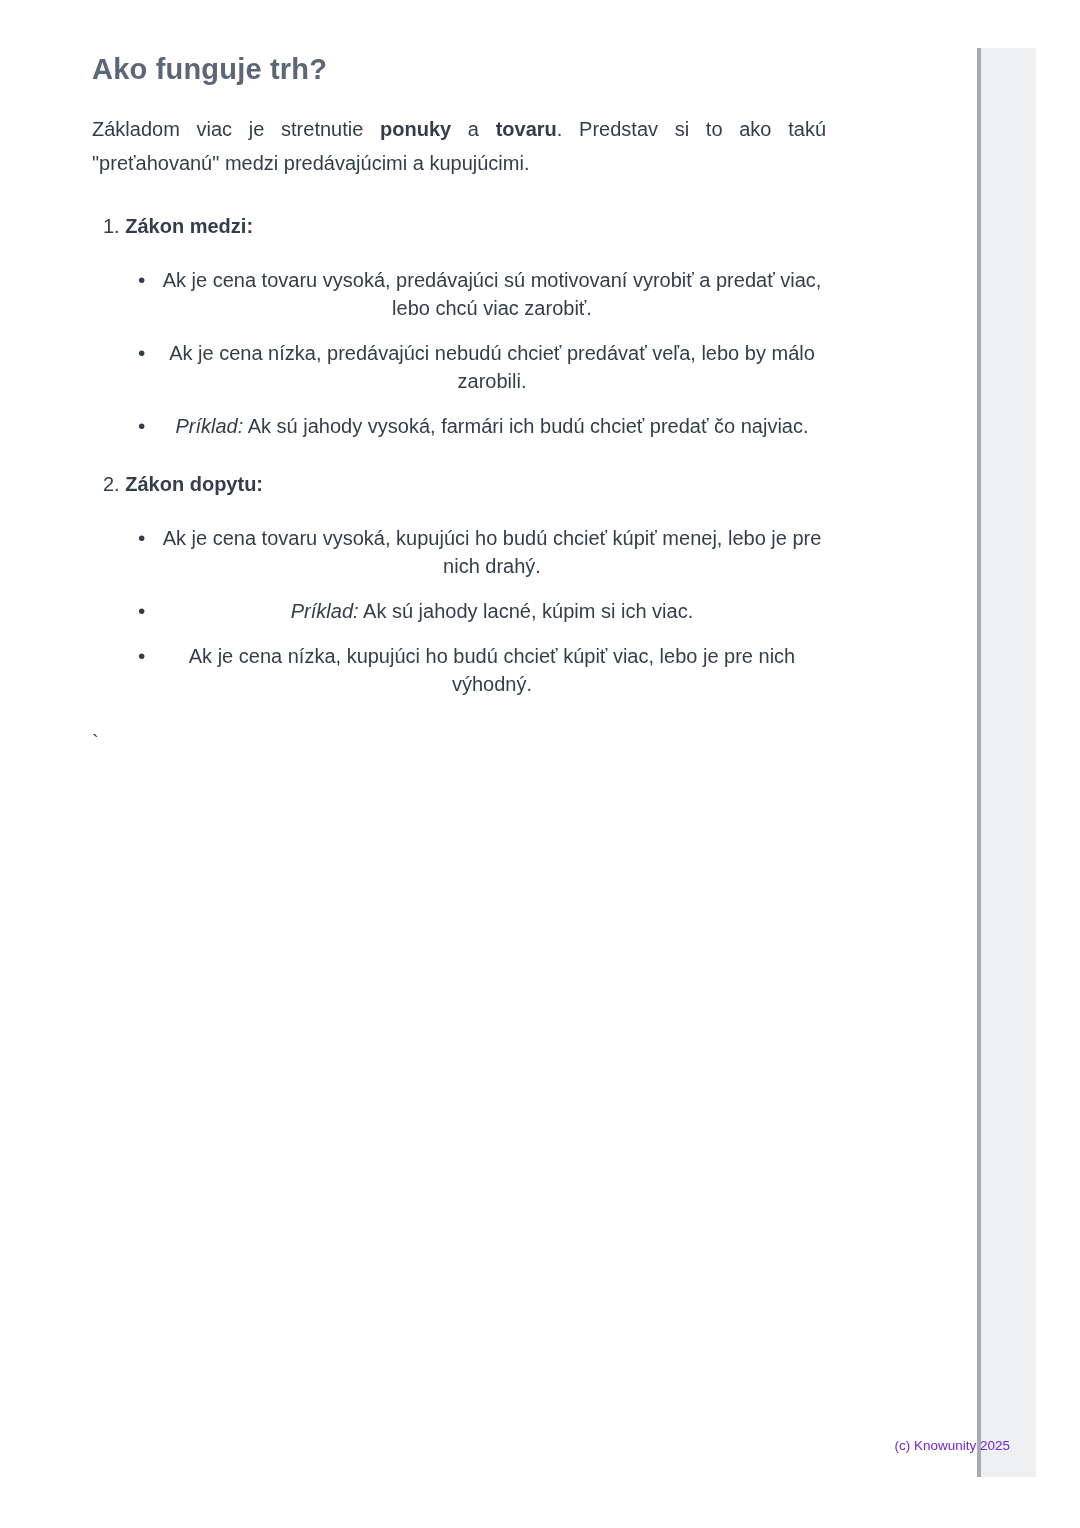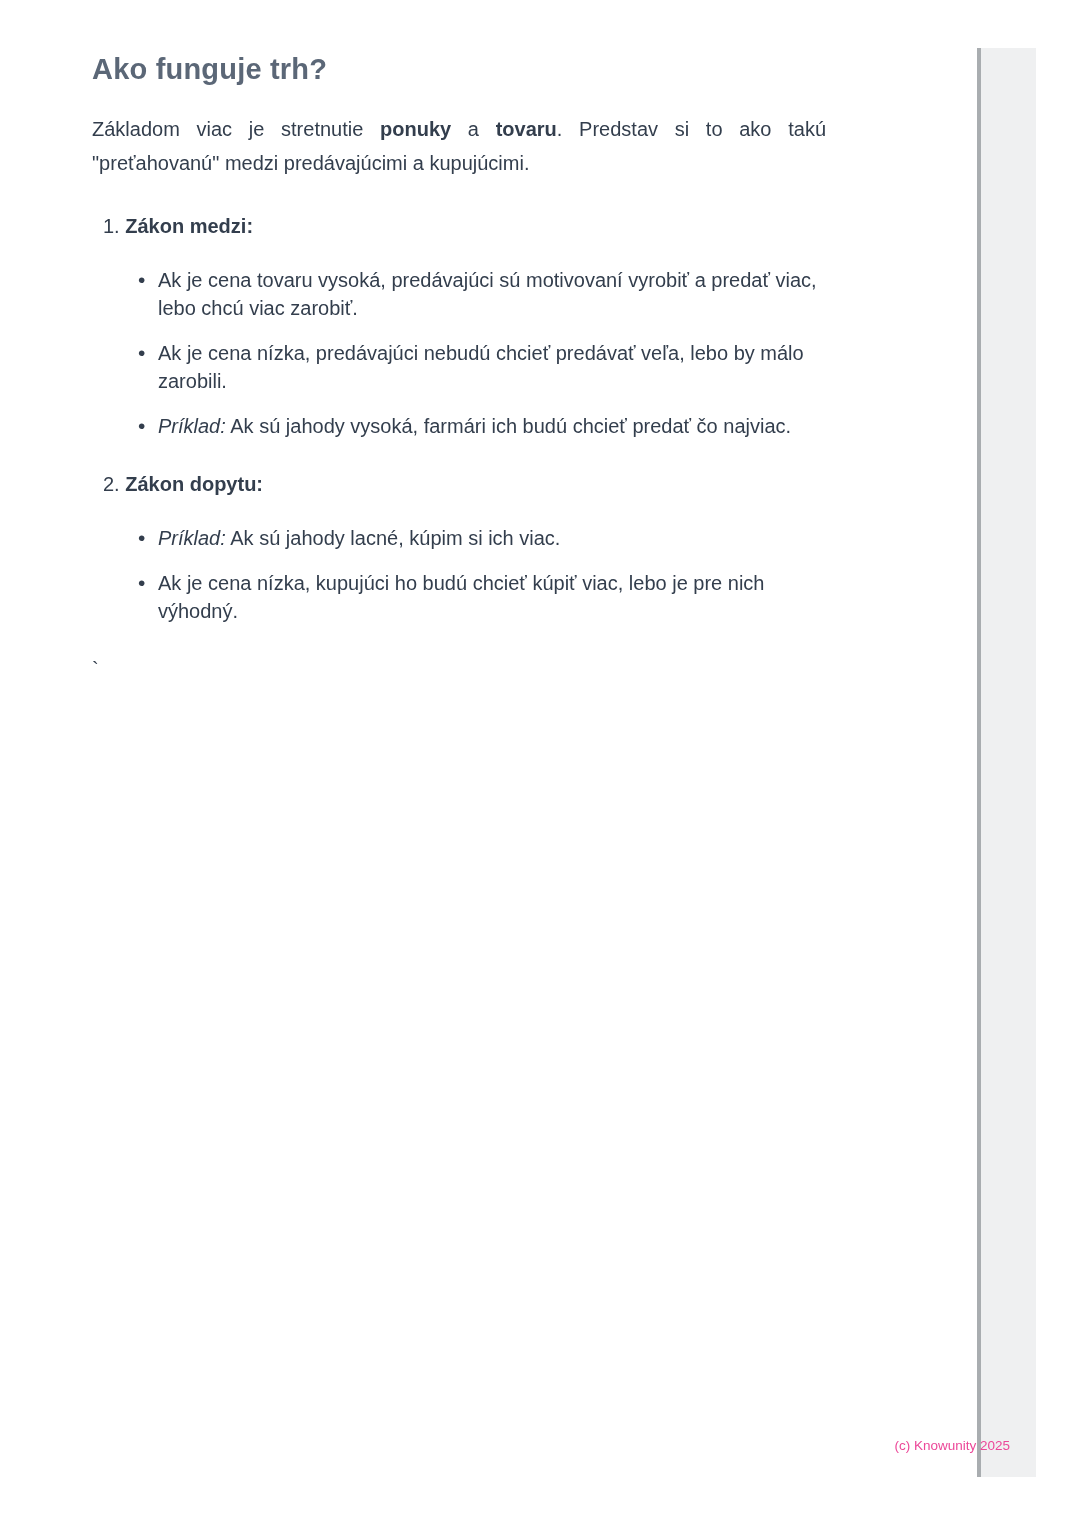--- a/index.html
+++ b/index.html
@@ -58,20 +58,21 @@
     padding-left: 11px;
     margin-bottom: 26px;
     line-height: 28px;
   }
   .section-title .num { font-weight: normal; }
   .section-title .label { font-weight: bold; }
   ul.bullets {
     list-style: none;
     margin: 0;
     padding: 0 0 0 46px;
+    text-align: center;
   }
   ul.bullets li {
     position: relative;
     padding-left: 20px;
     line-height: 28px;
     margin-bottom: 17px;
     max-width: 668px;
   }
   ul.bullets li::before {
     content: "\2022";
@@ -87,21 +88,21 @@
     line-height: 28px;
     color: #333e4d;
   }
   .footer {
     position: absolute;
     top: 1438px;
     left: 0;
     width: 1010px;
     text-align: right;
     font-size: 13.5px;
-    color: #ec4899;
+    color: #6d28d9;
     z-index: 2;
   }
 </style>
 </head>
 <body>
 
 <div class="page">
 
   <div class="side-panel"></div>
 
@@ -122,20 +123,21 @@
         <li><span class="i">Príklad:</span><span> Ak sú jahody vysoká, farmári ich budú chcieť predať čo najviac.</span></li>
       </ul>
     </div>
 
     <div class="section">
       <div class="section-title">
         <span class="num">2.</span>
         <span class="label">Zákon dopytu:</span>
       </div>
       <ul class="bullets">
+        <li><span>Ak je cena tovaru vysoká, kupujúci ho budú chcieť kúpiť menej, lebo je pre nich drahý.</span></li>
         <li><span class="i">Príklad:</span><span> Ak sú jahody lacné, kúpim si ich viac.</span></li>
         <li><span>Ak je cena nízka, kupujúci ho budú chcieť kúpiť viac, lebo je pre nich výhodný.</span></li>
       </ul>
     </div>
 
     <div class="stray">`</div>
 
   </main>
 
   <div class="footer">(c) Knowunity 2025</div>

